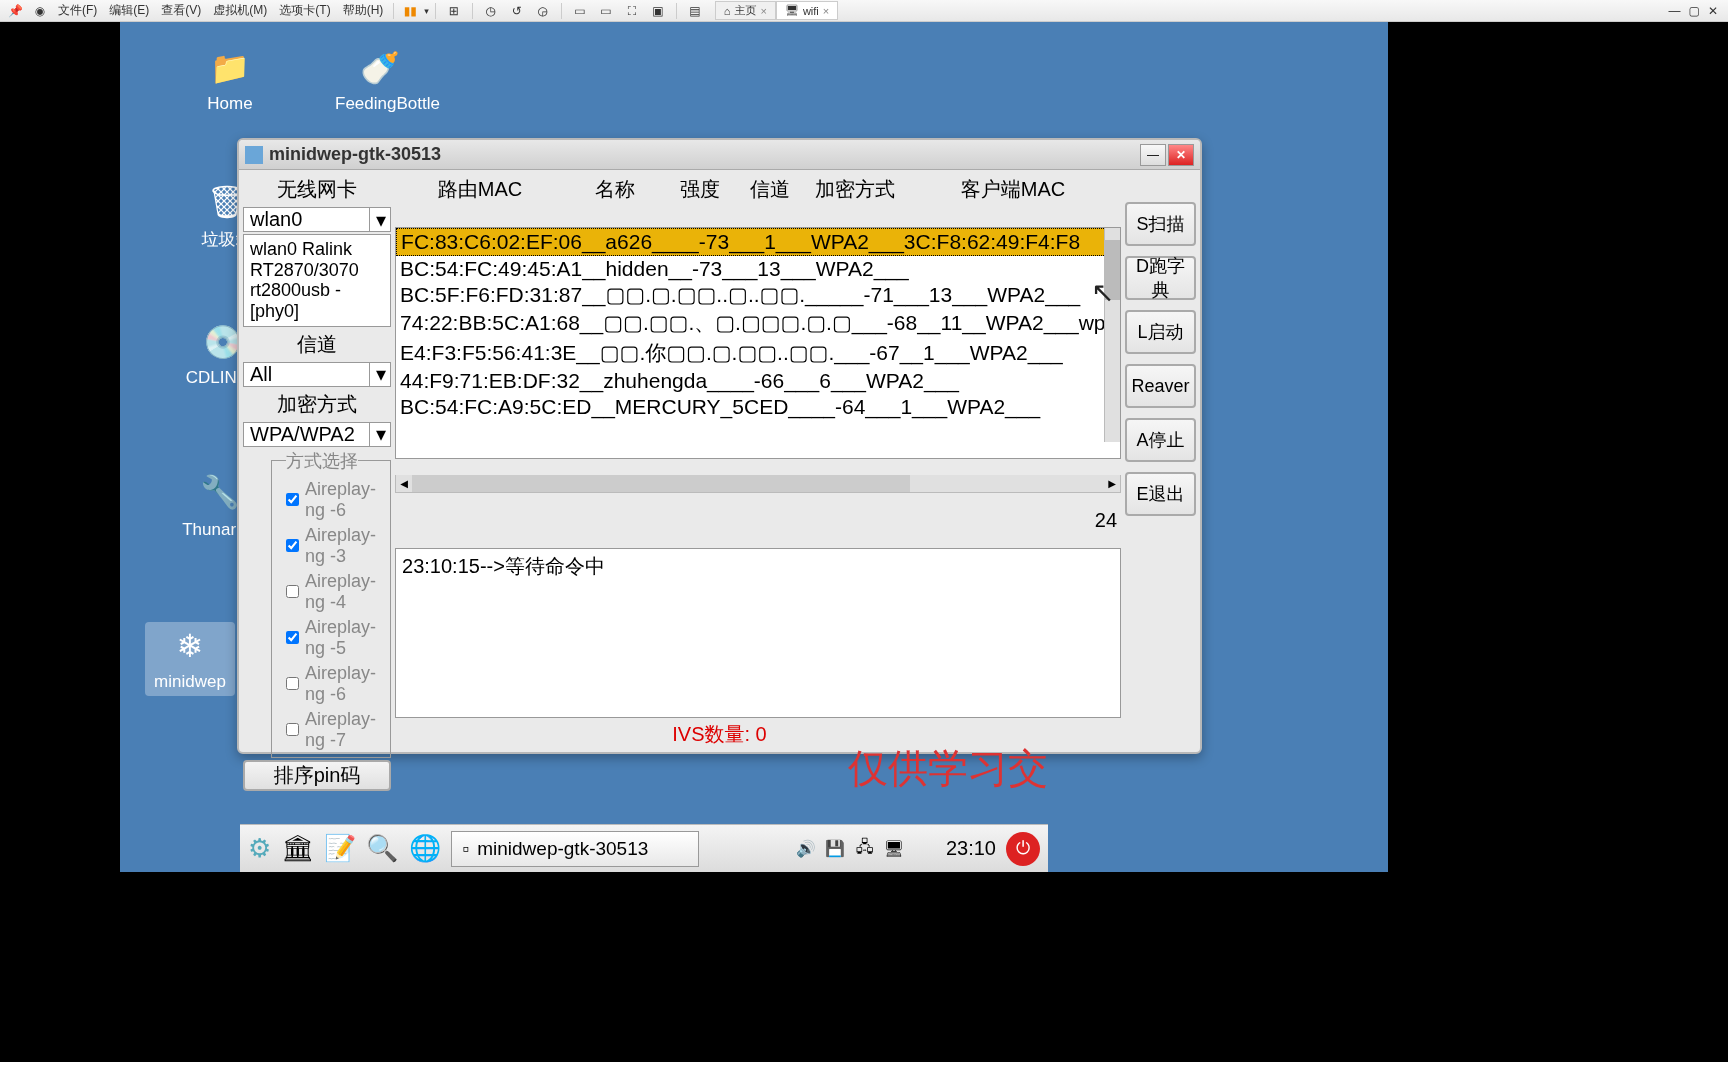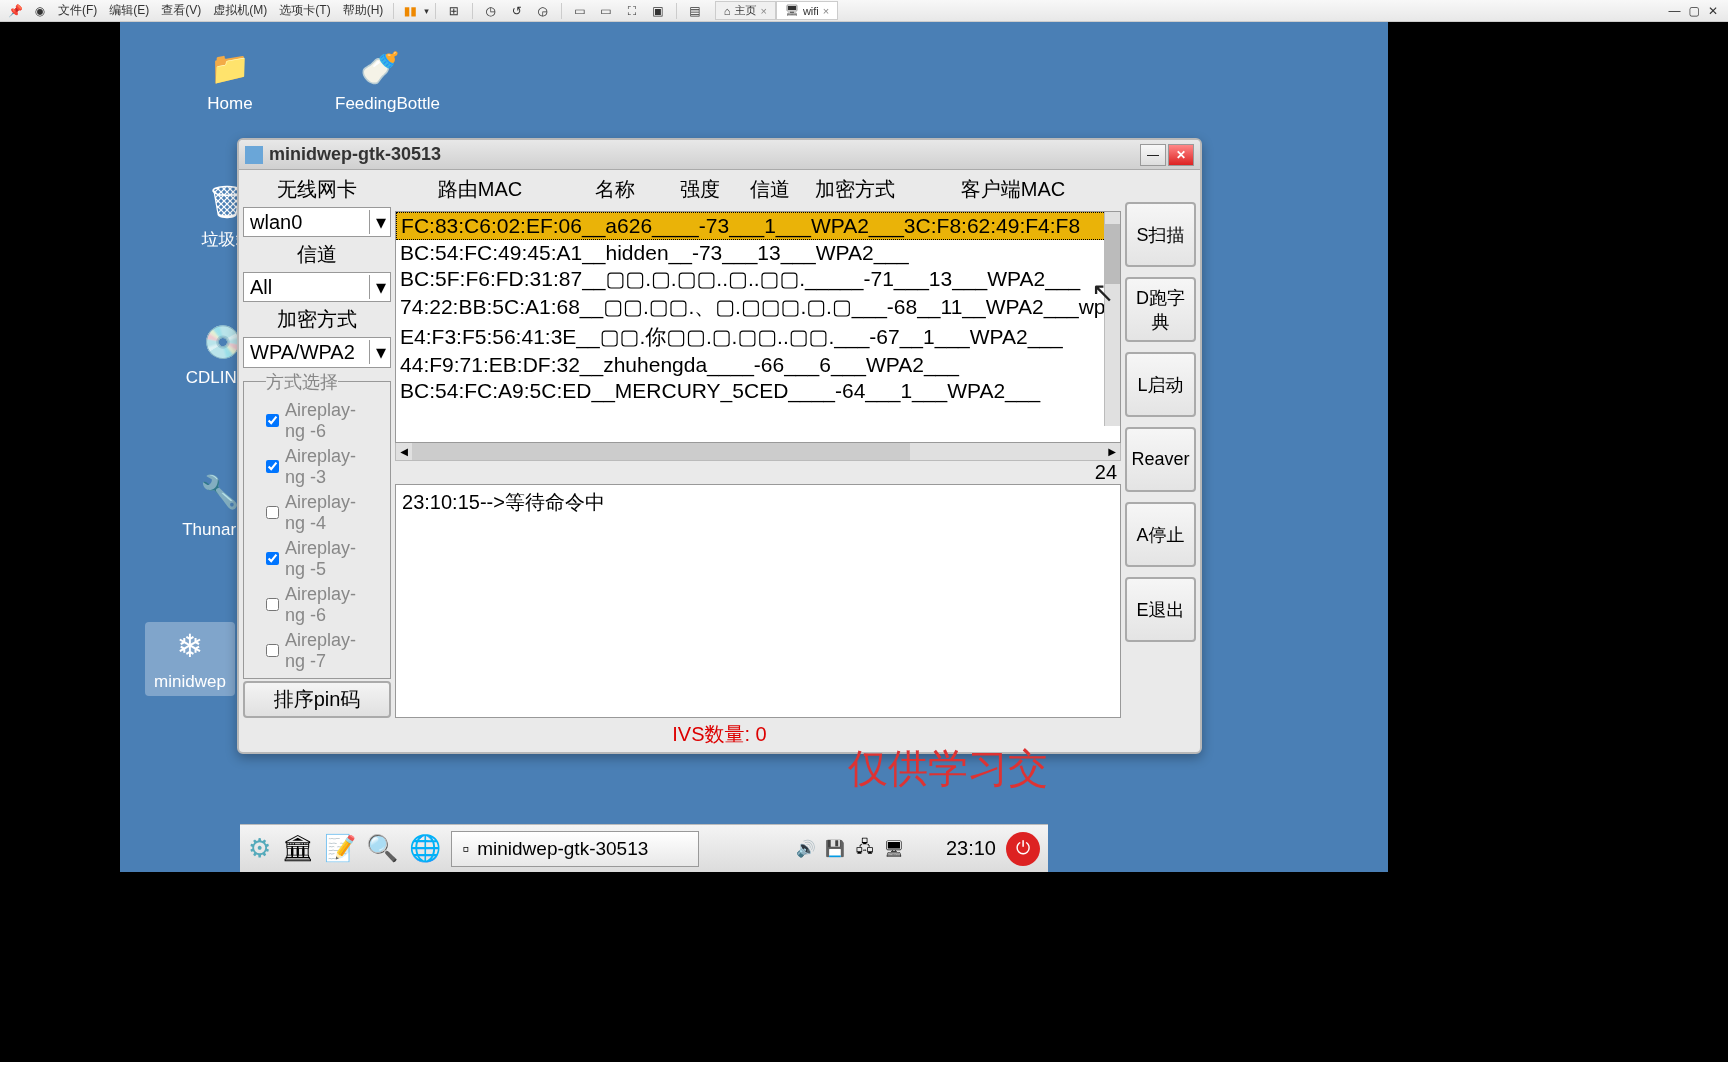--- a/index.html
+++ b/index.html
@@ -33,47 +33,47 @@
 .titlebar .win-btns { margin-left: auto; display: flex; gap: 2px; }
 .titlebar .win-btn { width: 26px; height: 22px; border: 1px solid #999; background: linear-gradient(#f8f8f8,#ddd); display: flex; align-items: center; justify-content: center; font-size: 12px; }
 .titlebar .win-btn.close { background: linear-gradient(#f88,#d22); color: #fff; font-weight: bold; }
 
 .app-body { display: flex; padding: 4px; gap: 4px; height: calc(100% - 60px); }
 .left-panel { width: 192px; display: flex; flex-direction: column; gap: 2px; justify-content: space-between; }
 .panel-label { text-align: center; font-size: 20px; padding: 2px 0; }
 .combo { border: 1px solid #999; background: #fff; height: 34px; display: flex; align-items: center; padding: 0 6px; font-size: 20px; position: relative; }
 .combo::after { content: "▾"; position: absolute; right: 4px; border-left: 1px solid #999; padding-left: 6px; }
 .adapter-info { border: 1px solid #999; background: #fff; padding: 4px 6px; font-size: 18px; line-height: 1.15; }
-.method-group { border: 1px solid #999; padding: 4px 22px; font-size: 18px; color: #888; }
+.method-group { border: 1px solid #999; padding: 4px 14px; font-size: 18px; color: #888; margin-left: 28px; }
 .method-group legend { font-size: 18px; color: #888; }
 .method-group label { display: flex; align-items: center; gap: 6px; padding: 2px 0; }
 .sort-btn { border: 2px solid #aaa; background: linear-gradient(#f4f4f4,#e0e0e0); height: 42px; font-size: 20px; border-radius: 4px; }
 
-.center-panel { flex: 1; display: flex; flex-direction: column; gap: 0; }
+.center-panel { flex: 1; display: flex; flex-direction: column; gap: 16px; }
 .col-headers { display: flex; font-size: 20px; padding: 2px 0 8px; }
 .col-headers span:nth-child(1){ width: 170px; text-align: center;}
 .col-headers span:nth-child(2){ width: 100px; text-align: center;}
 .col-headers span:nth-child(3){ width: 70px; text-align: center;}
 .col-headers span:nth-child(4){ width: 70px; text-align: center;}
 .col-headers span:nth-child(5){ width: 100px; text-align: center;}
 .col-headers span:nth-child(6){ flex:1; text-align: center;}
 .net-list { border: 1px solid #999; background: #fff; height: 232px; overflow: hidden; position: relative; }
 .net-row { padding: 1px 4px; font-size: 21px; font-family: sans-serif; white-space: nowrap; }
 .net-row.selected { background: #eab308; border: 1px dotted #000; }
 .vscroll { position: absolute; right: 0; top: 0; width: 16px; height: calc(100% - 16px); background: #e0e0e0; border-left: 1px solid #bbb; }
 .vscroll .thumb { background: #bbb; height: 60px; margin-top: 12px; }
 .hscroll { height: 18px; background: #e0e0e0; border: 1px solid #bbb; border-top: none; display: flex; align-items: center; }
 .hscroll .arrow { width: 16px; text-align: center; font-size: 10px; }
 .hscroll .track { flex: 1; position: relative; height: 100%; }
 .hscroll .thumb { position: absolute; left: 0; width: 72%; height: 100%; background: #ccc; }
 .count { text-align: right; font-size: 20px; padding-right: 4px; }
 .log-box { border: 1px solid #999; background: #fff; flex: 1; padding: 4px 6px; font-size: 20px; }
 
 .right-panel { width: 92px; display: flex; flex-direction: column; gap: 10px; padding-top: 28px; }
-.action-btn { border: 2px solid #aaa; background: linear-gradient(#f6f6f6,#e4e4e4); height: 65px; font-size: 18px; border-radius: 4px; display: flex; align-items: center; justify-content: center; }
+.action-btn { border: 2px solid #aaa; background: linear-gradient(#f6f6f6,#e4e4e4); height: 44px; font-size: 18px; border-radius: 4px; display: flex; align-items: center; justify-content: center; }
 
 .ivs-status { position: absolute; bottom: 4px; left: 0; right: 0; text-align: center; color: #d00; font-size: 20px; font-weight: normal; }
 
 
 .cursor { position: absolute; left: 852px; top: 136px; font-size: 28px; color: #222; pointer-events: none; z-index: 10; }
 
 
 .watermark { position: absolute; right: 340px; bottom: 76px; color: #d33; font-size: 40px; font-family: Liberation Sans, sans-serif; z-index: 5; }
 
 
@@ -173,20 +173,21 @@
           <div class="win-btn">—</div>
           <div class="win-btn close">✕</div>
         </div>
       </div>
 
       <div class="app-body">
 
         <div class="left-panel">
           <div class="panel-label">无线网卡</div>
           <div class="combo">wlan0</div>
+          <div class="adapter-info">wlan0 Ralink RT2870/3070 rt2800usb - [phy0]</div>
           <div class="panel-label">信道</div>
           <div class="combo">All</div>
           <div class="panel-label">加密方式</div>
           <div class="combo">WPA/WPA2</div>
           <fieldset class="method-group">
             <legend>方式选择</legend>
             <label>
                 <input type="checkbox" checked="" style="">
                 <span>Aireplay-ng -6</span>
               </label>

